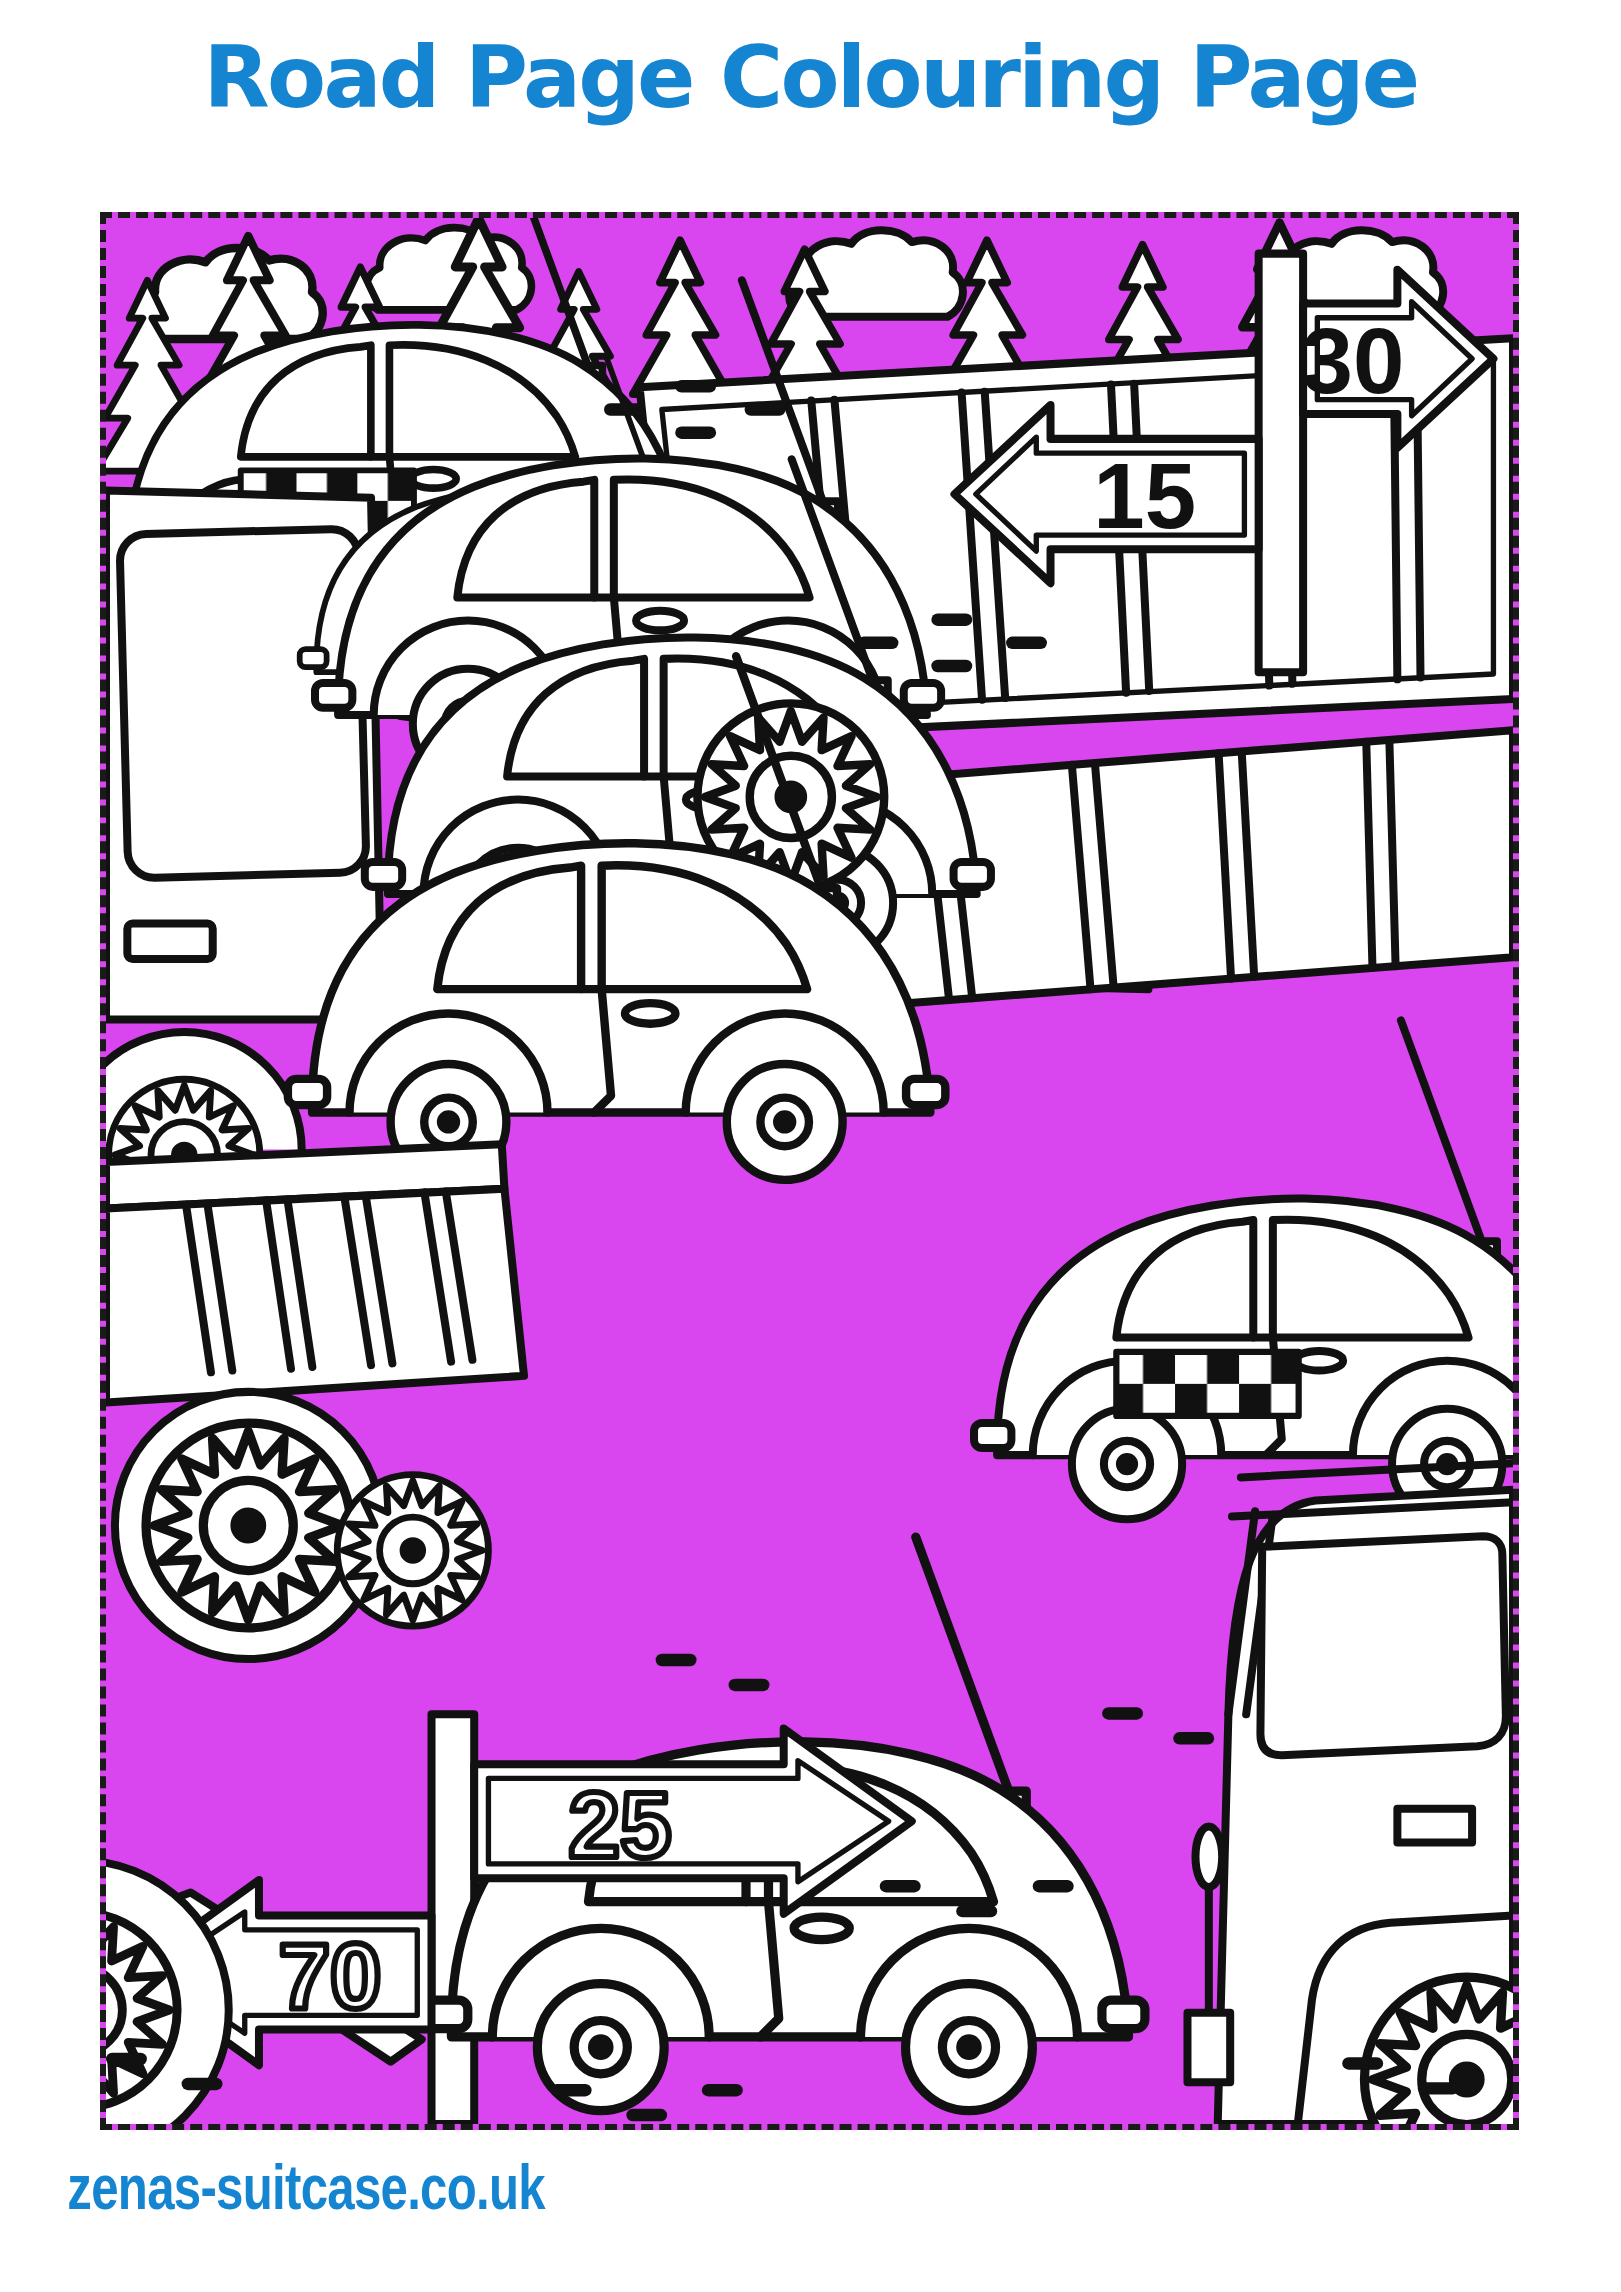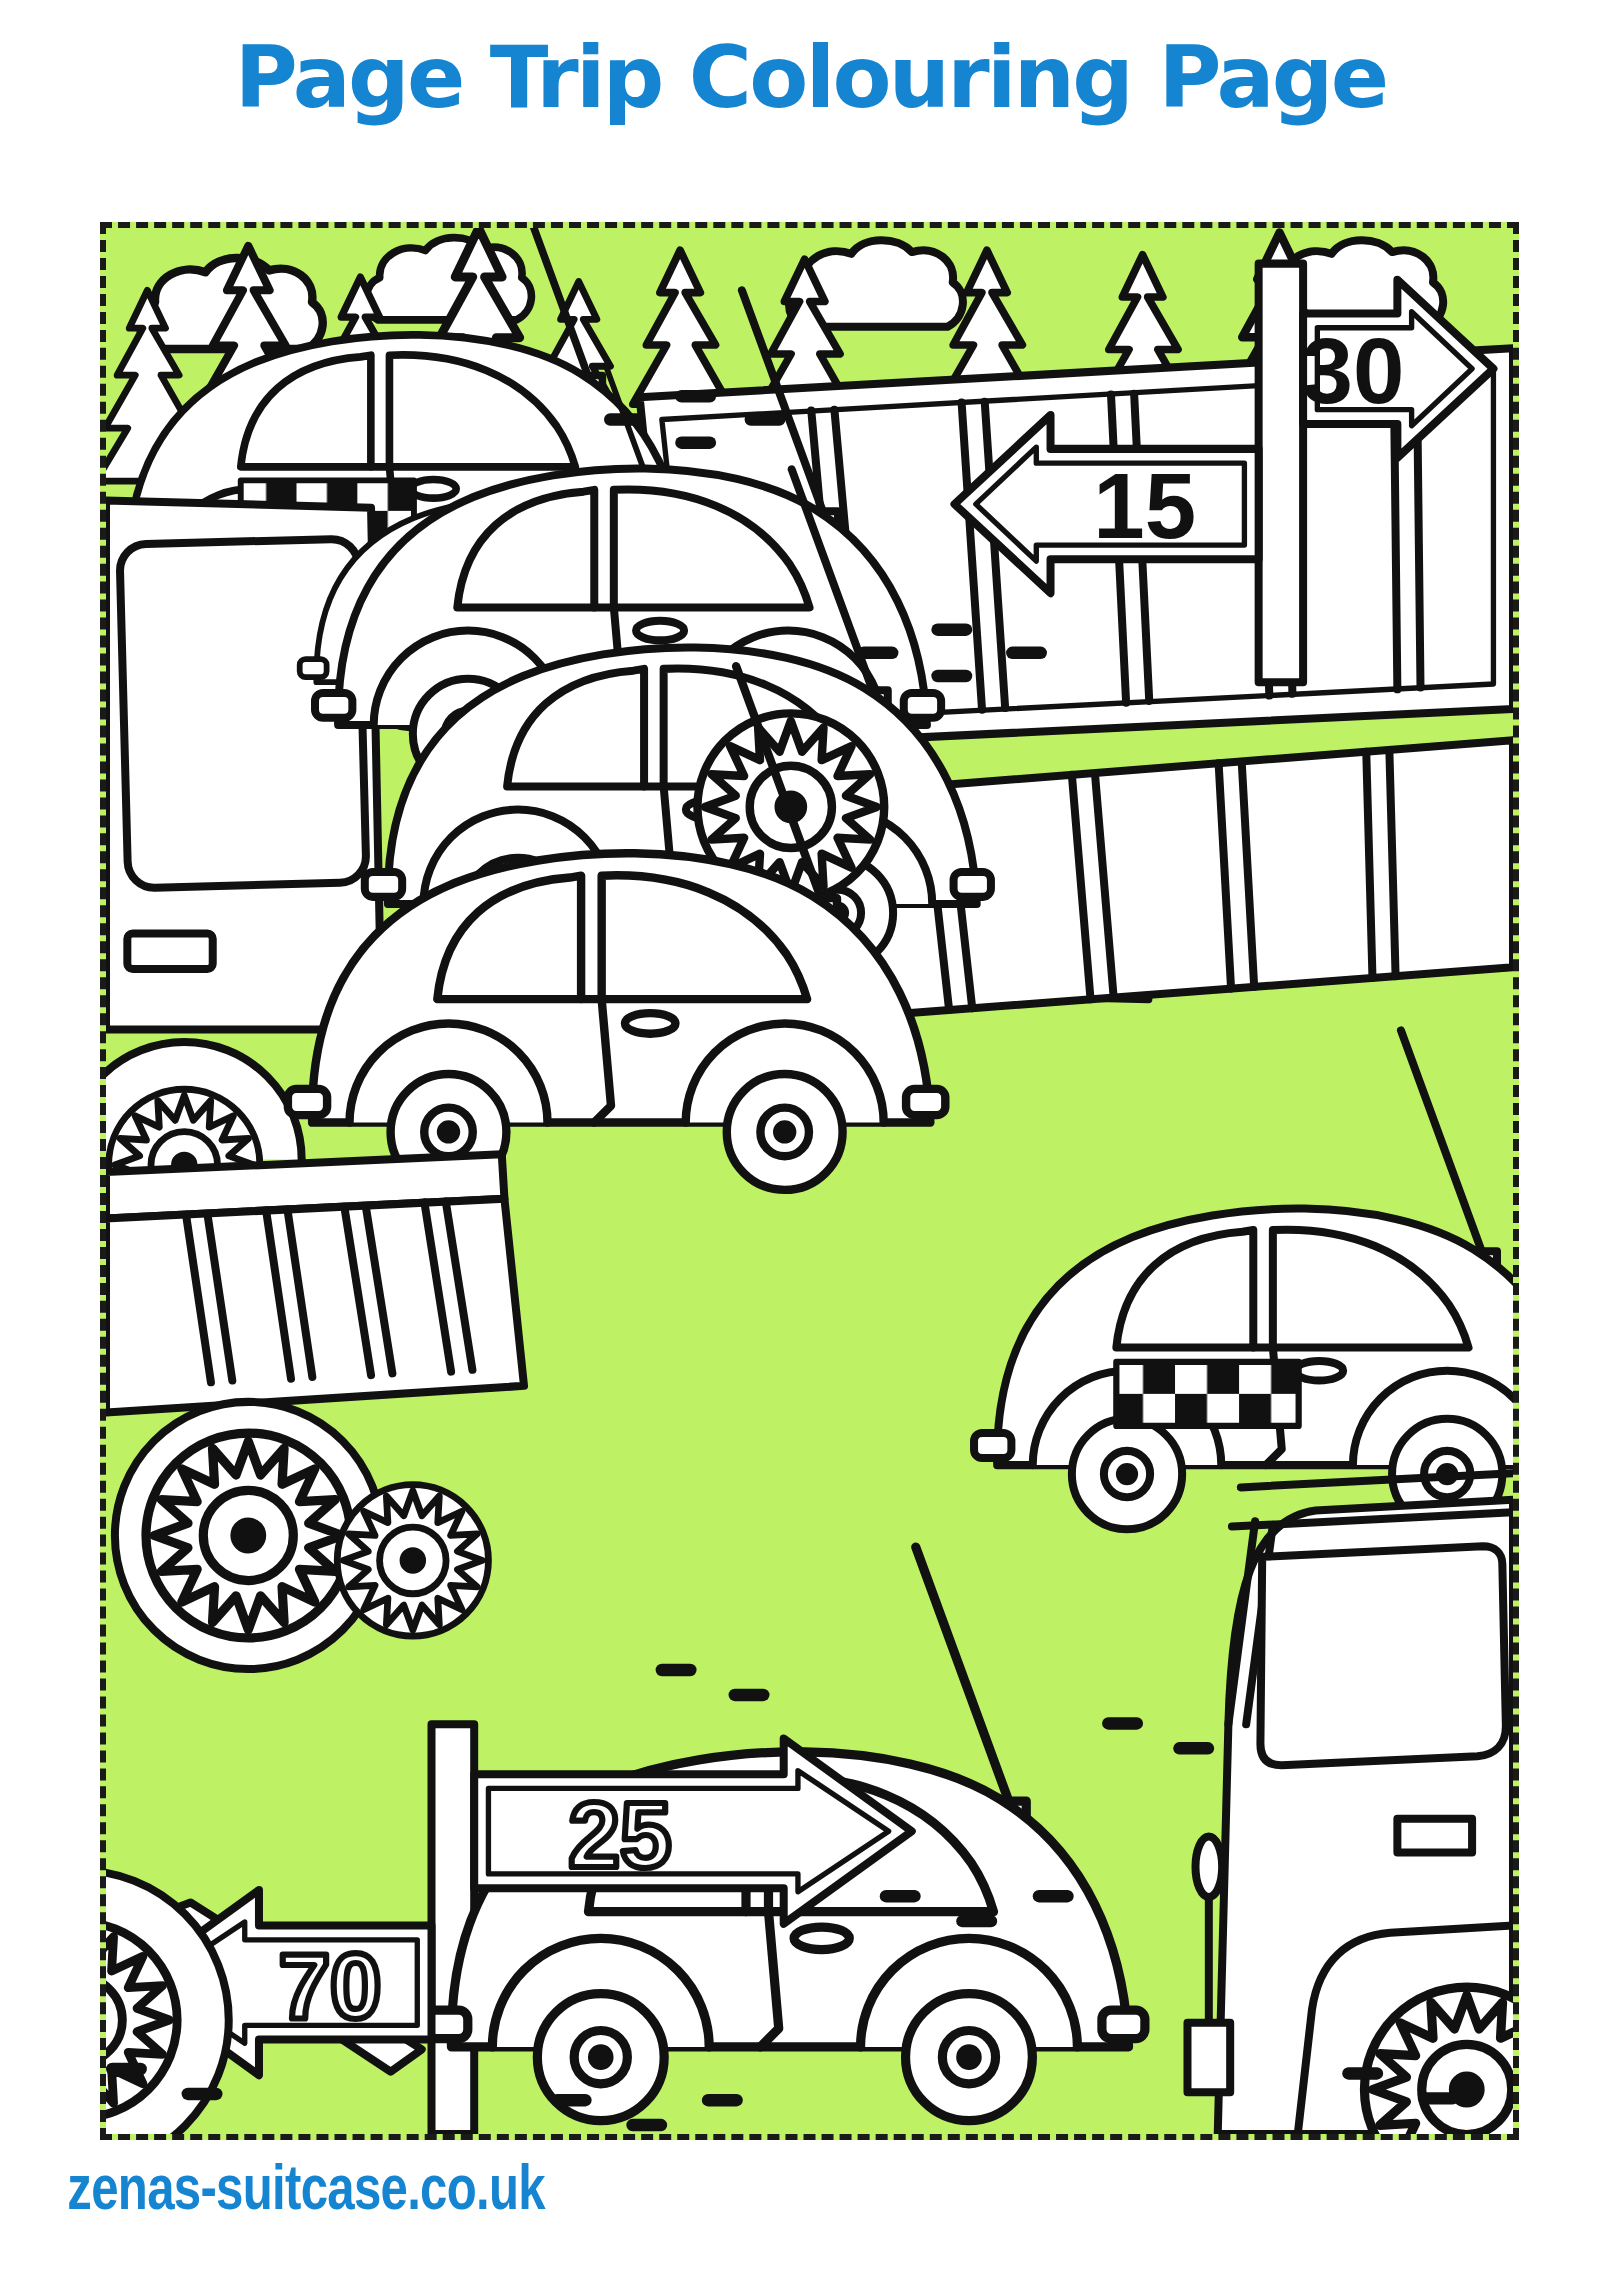--- a/index.html
+++ b/index.html
@@ -18,25 +18,25 @@
   .title{
     position:absolute;top:27px;left:0;width:100%;
     text-align:center;
     font-family:"DejaVu Sans",sans-serif;
     font-weight:bold;
     font-size:86px;
     letter-spacing:-2.7px;
     color:var(--accent);
   }
   .frame{
-    position:absolute;left:100px;top:222px;
+    position:absolute;left:100px;top:212px;
     width:1419px;height:1918px;
     border:6.3px dashed #1a1a1a;
     box-sizing:border-box;
-    background:#bef264;
+    background:#d946ef;
     text-align:center;
   }
   .frame svg{position:absolute;left:0;top:0;width:100%;height:100%;}
   .footer{
     position:absolute;top:2151px;left:0;width:100%;
     text-align:left;
   }
   .footer span{
     display:inline-block;
     transform:scaleX(0.78);
@@ -46,21 +46,21 @@
     letter-spacing:-0.9px;
     color:var(--accent);
   }
   .sign-num{font-family:"Liberation Sans",sans-serif;font-weight:bold;}
 </style>
 </head>
 <body>
 
 <div class="page">
 
-  <div class="title">Page Trip Colouring Page</div>
+  <div class="title">Road Page Colouring Page</div>
 
   <div class="frame">
     <svg viewBox="0 0 1582 2140" preserveAspectRatio="none">
       <defs>
         <pattern id="chk" width="72" height="72" patternUnits="userSpaceOnUse">
           <rect width="72" height="72" fill="#ffffff"></rect>
           <rect width="36" height="36" fill="#111111"></rect>
           <rect x="36" y="36" width="36" height="36" fill="#111111"></rect>
         </pattern>
 

